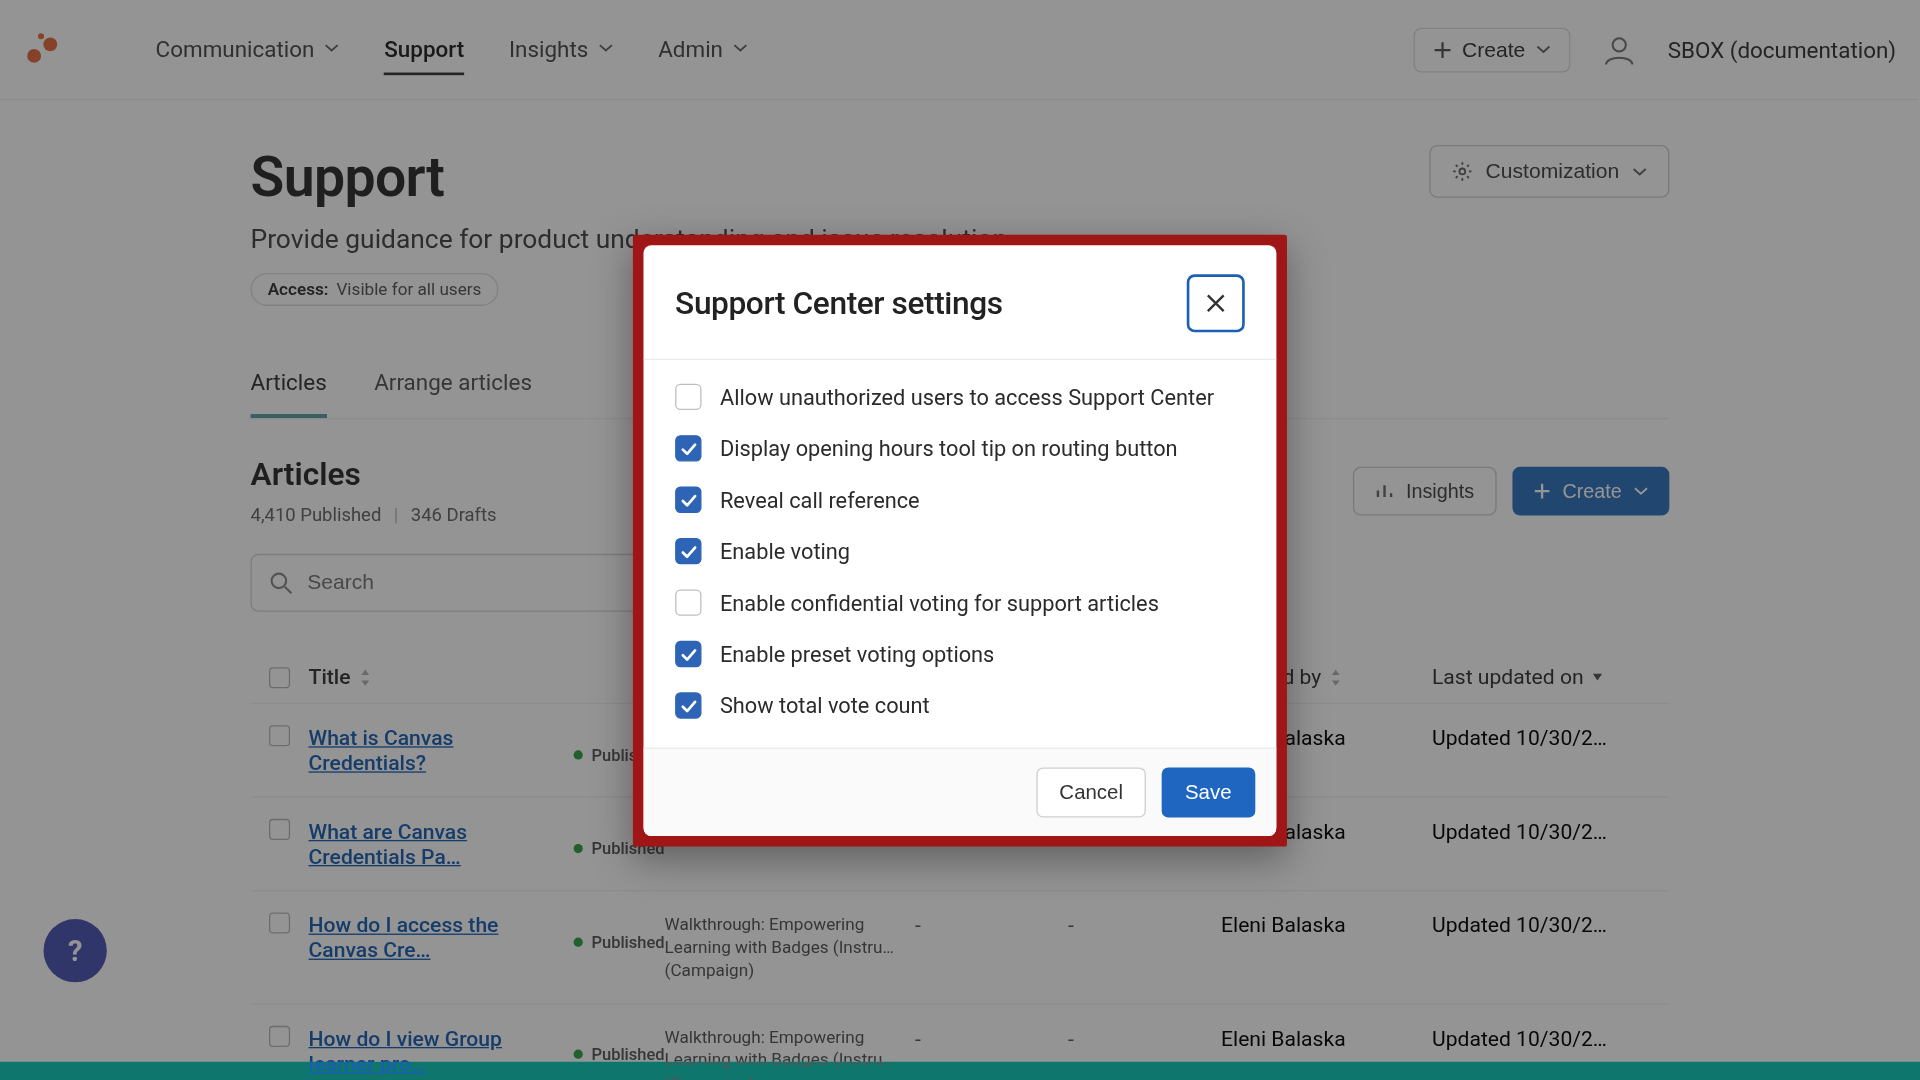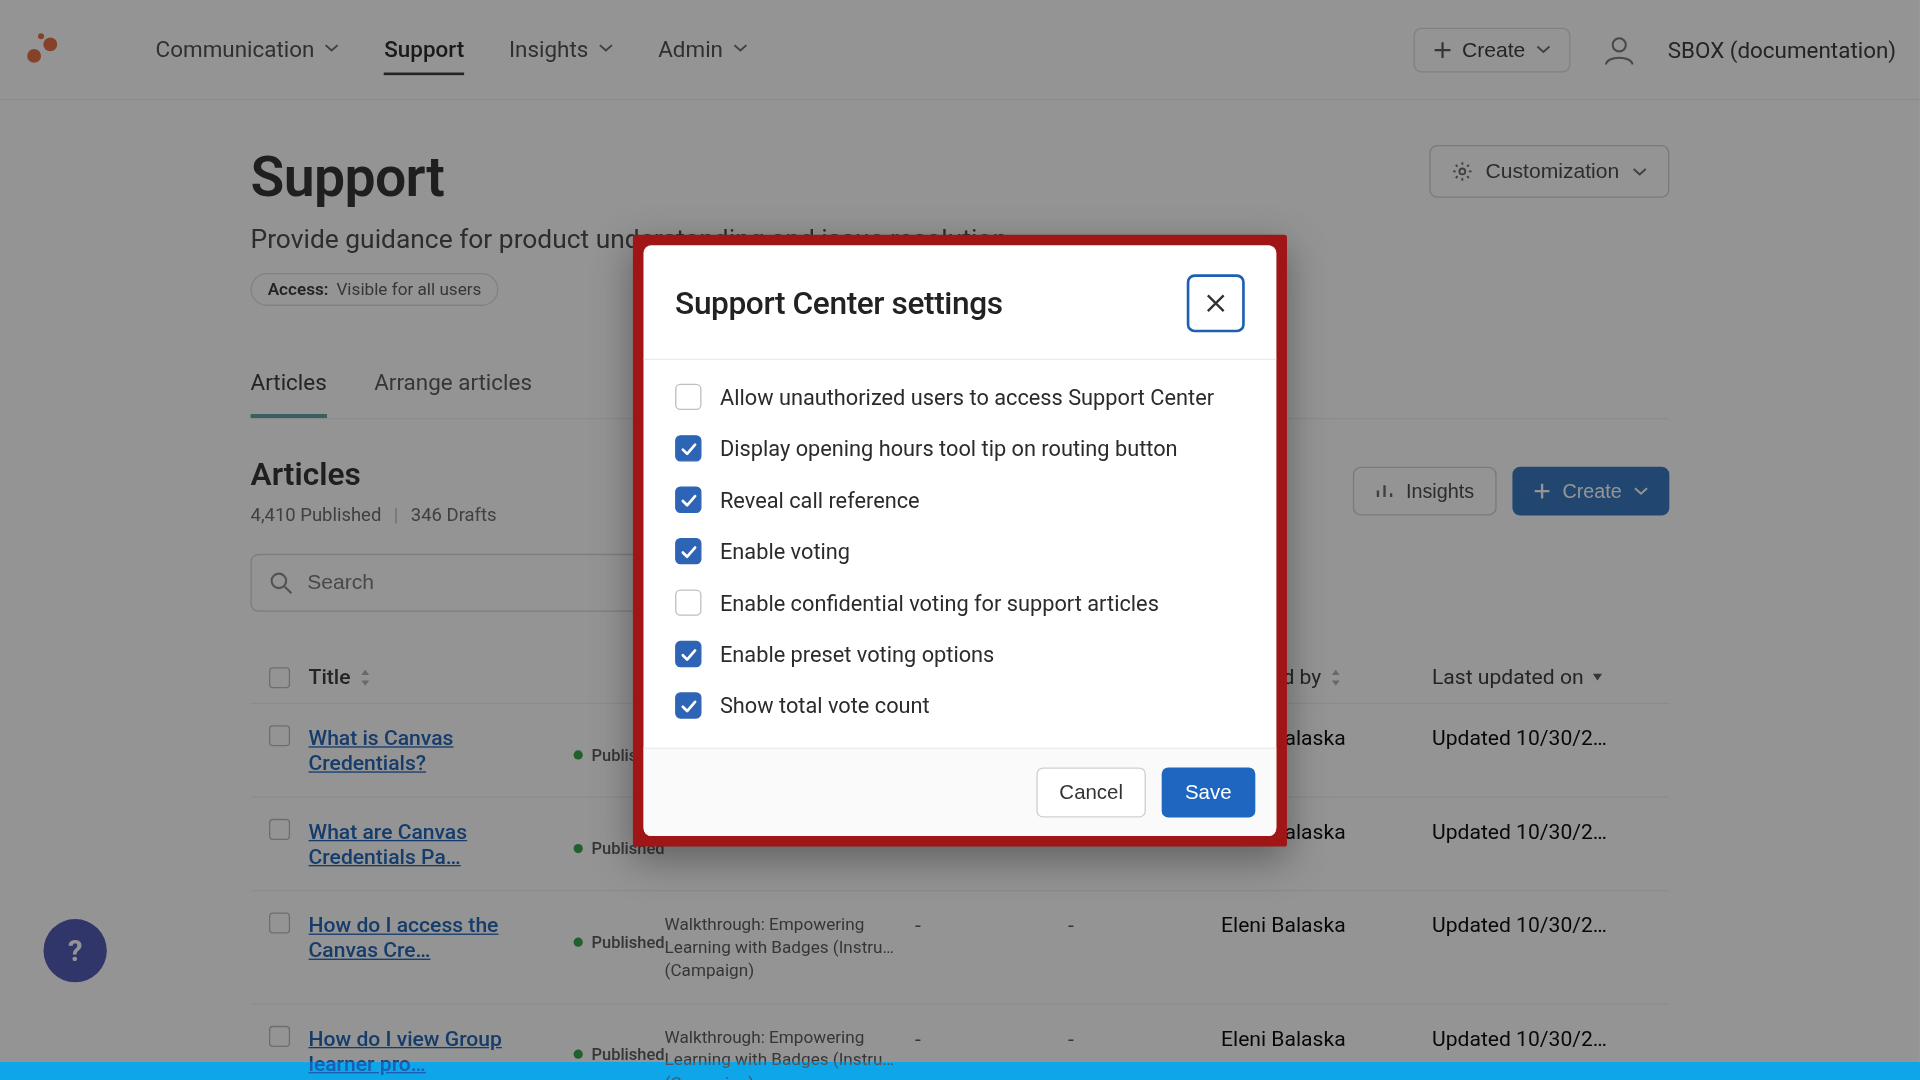--- a/index.html
+++ b/index.html
@@ -1,17 +1,17 @@
 <!DOCTYPE html>
 <html><head>
 <meta charset="utf-8">
 <style>
 * { box-sizing: border-box; margin: 0; padding: 0; }
 html, body { width: 1920px; height: 1080px; font-family: -apple-system, BlinkMacSystemFont, "Segoe UI", Roboto, Helvetica, Arial, sans-serif; background: #000; overflow: hidden; }
-.stage { width: 1920px; height: 1080px; background: #0ea5e9; position: relative; overflow: hidden; }
+.stage { width: 1920px; height: 1080px; background: #0f766e; position: relative; overflow: hidden; }
 .scale { transform-origin: top left; transform: scale(1.3186); width: 1456px; height: 805px; position: relative; background: #fff; }
 
 .dim { position: absolute; inset: 0; background: rgba(17,17,17,0.45); z-index: 50; }
 
 .topbar { display: flex; align-items: center; height: 76px; padding: 0 18px; border-bottom: 1px solid #eee; gap: 28px; }
 .logo { width: 28px; height: 28px; position: relative; }
 .logo svg { width: 100%; height: 100%; }
 .navlinks { display: flex; gap: 34px; margin-left: 44px; }
 .navlink { display: flex; align-items: center; gap: 8px; color: #4a4a4a; font-size: 17px; cursor: pointer; padding: 8px 0; border-bottom: 2px solid transparent; }
 .navlink.active { border-bottom-color: #333; color: #222; font-weight: 500; }

